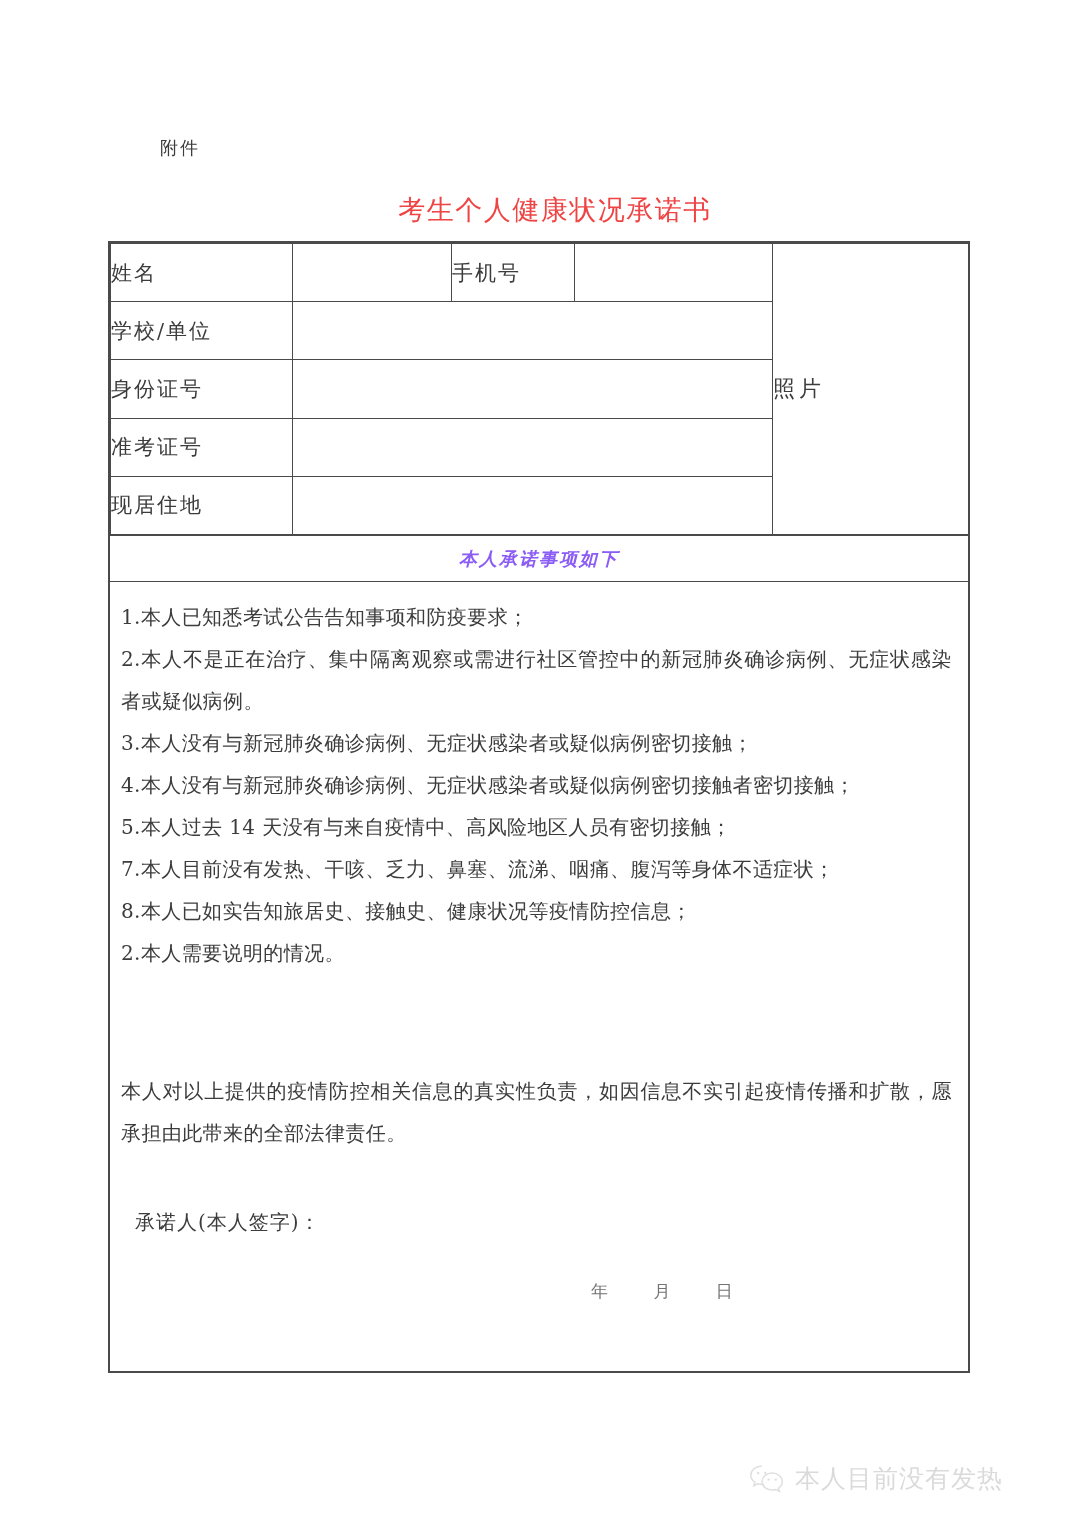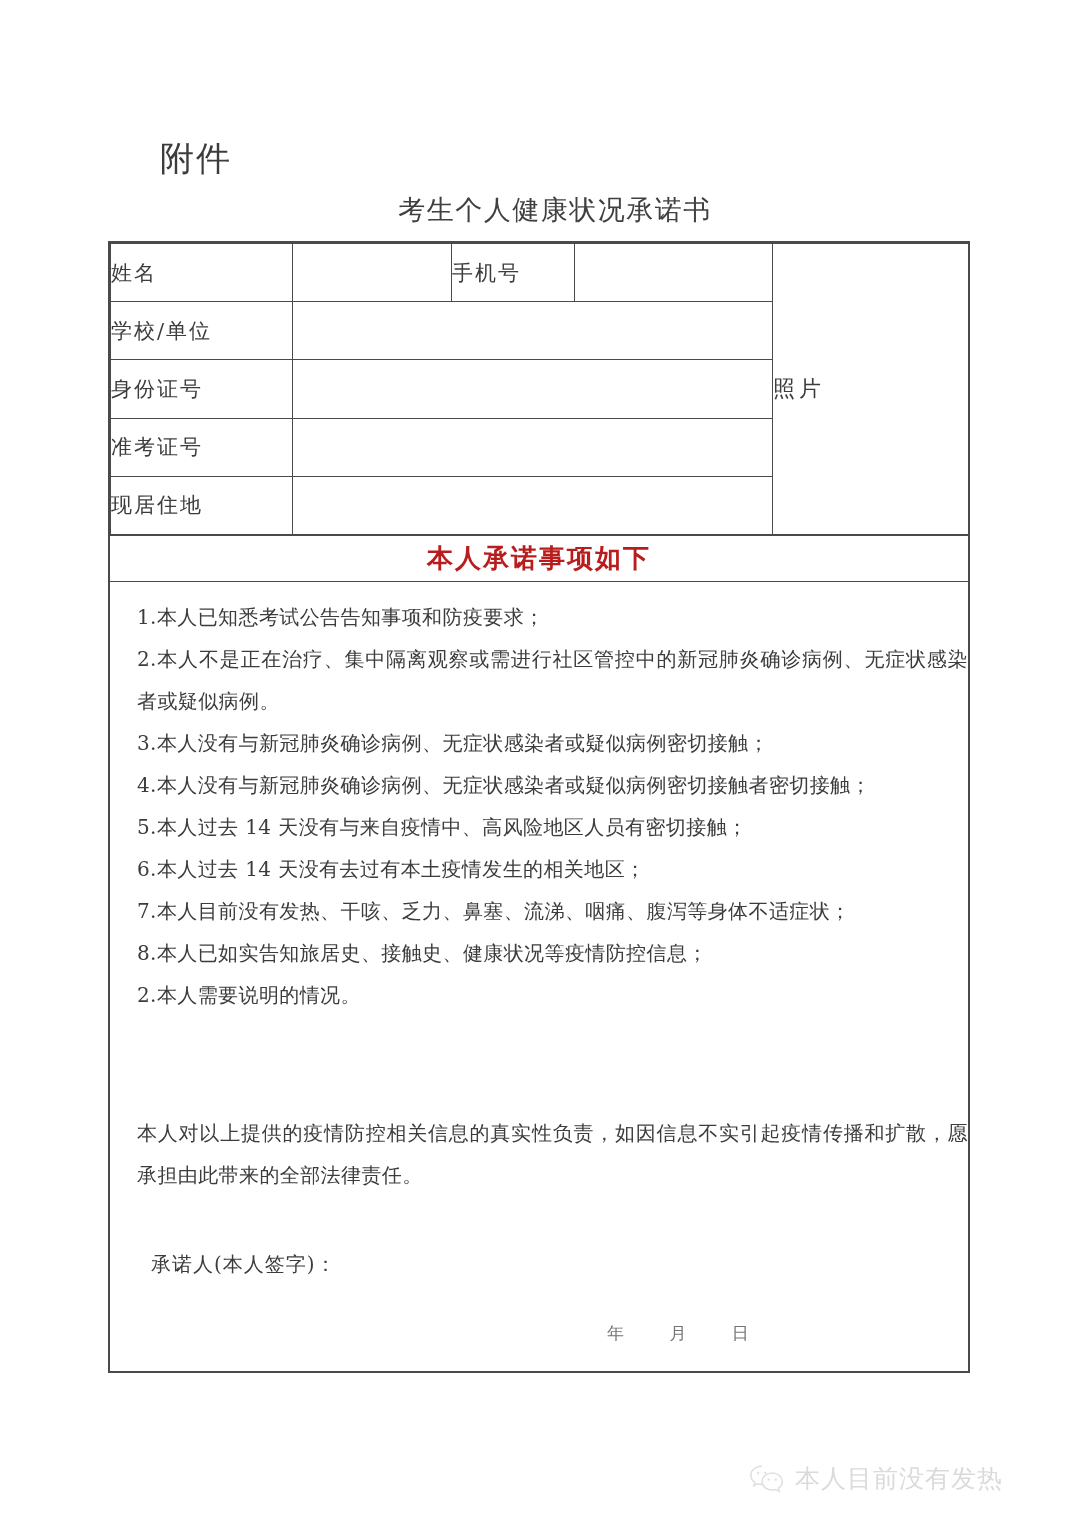--- a/index.html
+++ b/index.html
@@ -20,37 +20,37 @@
     position: absolute;
     inset: 0;
     background: #ffffff;
   }
 
   
   .attachment-label {
     position: absolute;
     left: 160px;
     top: 136px;
-    font-size: 34px;
+    font-size: 18px;
     letter-spacing: 2px;
     color: #3c3c3c;
     white-space: nowrap;
   }
 
   
   .doc-title {
     position: absolute;
     left: 0;
     right: 0;
     top: 192px;
     text-align: center;
     font-size: 27px;
     font-weight: normal;
     letter-spacing: 1.5px;
-    color: #404040;
+    color: #ef4444;
     padding-left: 30px;
   }
 
   
   .form-frame {
     position: absolute;
     left: 108px;
     top: 241px;
     width: 862px;
     height: 1132px;
@@ -105,30 +105,31 @@
     left: 0;
     top: 292px;
     width: 858px;
     height: 47px;
     box-sizing: border-box;
     border-top: 1px solid #4a4a4a;
     border-bottom: 1px solid #4a4a4a;
     display: flex;
     align-items: center;
     justify-content: center;
-    font-size: 26px;
+    font-size: 18px;
     font-weight: bold;
     letter-spacing: 2px;
-    color: #b91c1c;
+    color: #8b5cf6;
+    font-style: italic;
   }
 
   
   .commit-body {
     position: absolute;
-    left: 16px;
+    left: 0;
     top: 339px;
     width: 858px;
     bottom: 0;
     box-sizing: border-box;
     padding: 14px 16px 0 11px;
   }
 
   .commit-list {
     list-style: none;
     margin: 0;
@@ -248,21 +249,20 @@
 
     <div class="section-header">本人承诺事项如下</div>
 
     <div class="commit-body">
       <ul class="commit-list">
         <li>1.本人已知悉考试公告告知事项和防疫要求；</li>
         <li>2.本人不是正在治疗、集中隔离观察或需进行社区管控中的新冠肺炎确诊病例、无症状感染者或疑似病例。</li>
         <li>3.本人没有与新冠肺炎确诊病例、无症状感染者或疑似病例密切接触；</li>
         <li>4.本人没有与新冠肺炎确诊病例、无症状感染者或疑似病例密切接触者密切接触；</li>
         <li>5.本人过去 14 天没有与来自疫情中、高风险地区人员有密切接触；</li>
-        <li>6.本人过去 14 天没有去过有本土疫情发生的相关地区；</li>
         <li>7.本人目前没有发热、干咳、乏力、鼻塞、流涕、咽痛、腹泻等身体不适症状；</li>
         <li>8.本人已如实告知旅居史、接触史、健康状况等疫情防控信息；</li>
         <li>2.本人需要说明的情况。</li>
       </ul>
 
       <div class="declaration">本人对以上提供的疫情防控相关信息的真实性负责，如因信息不实引起疫情传播和扩散，愿承担由此带来的全部法律责任。</div>
 
       <div class="signature-line">承诺人(本人签字)：</div>
 
       <div class="date-line">

